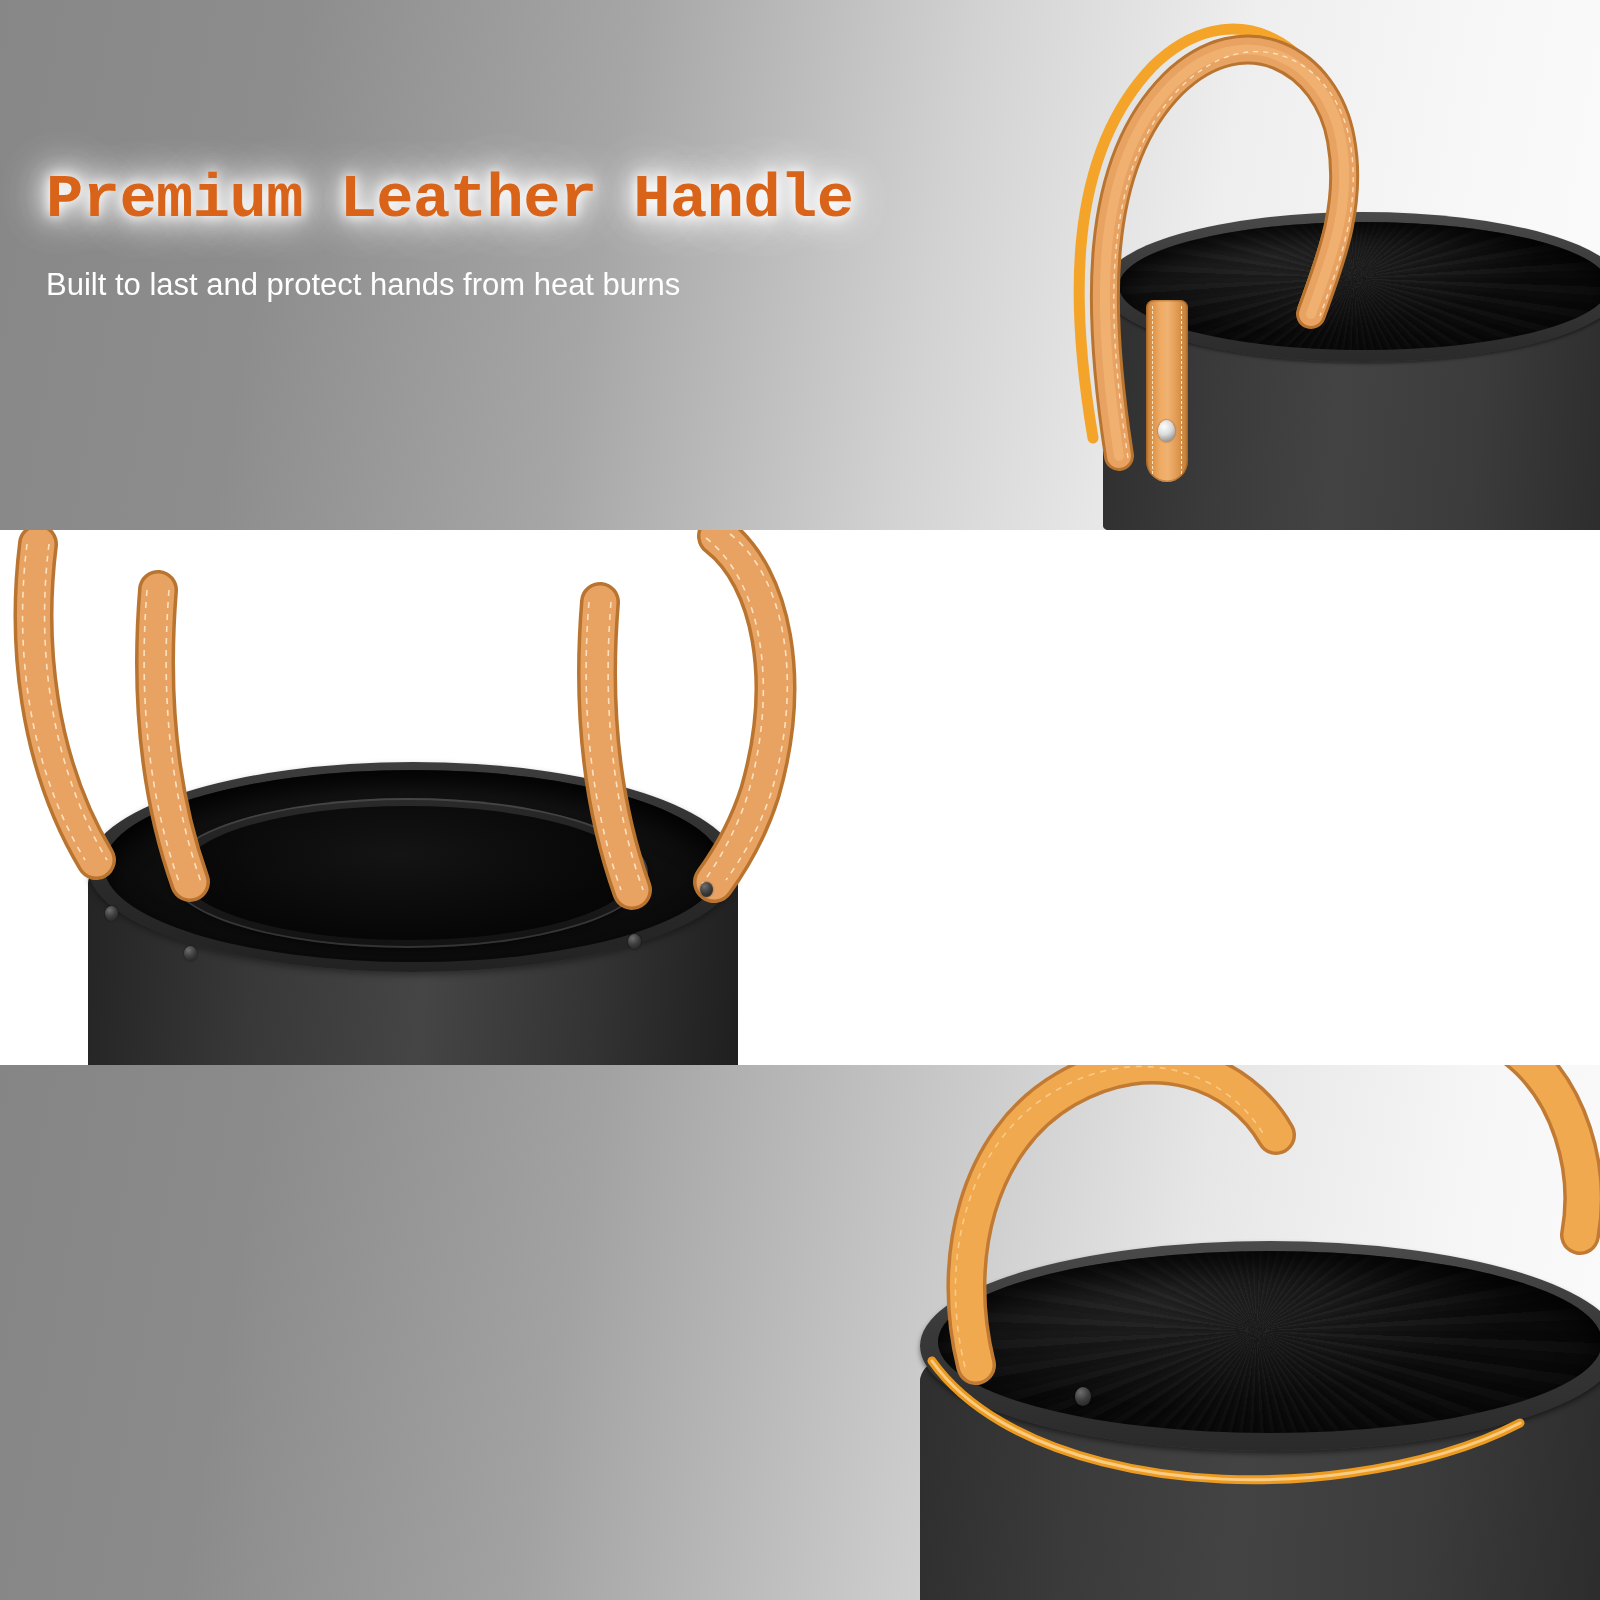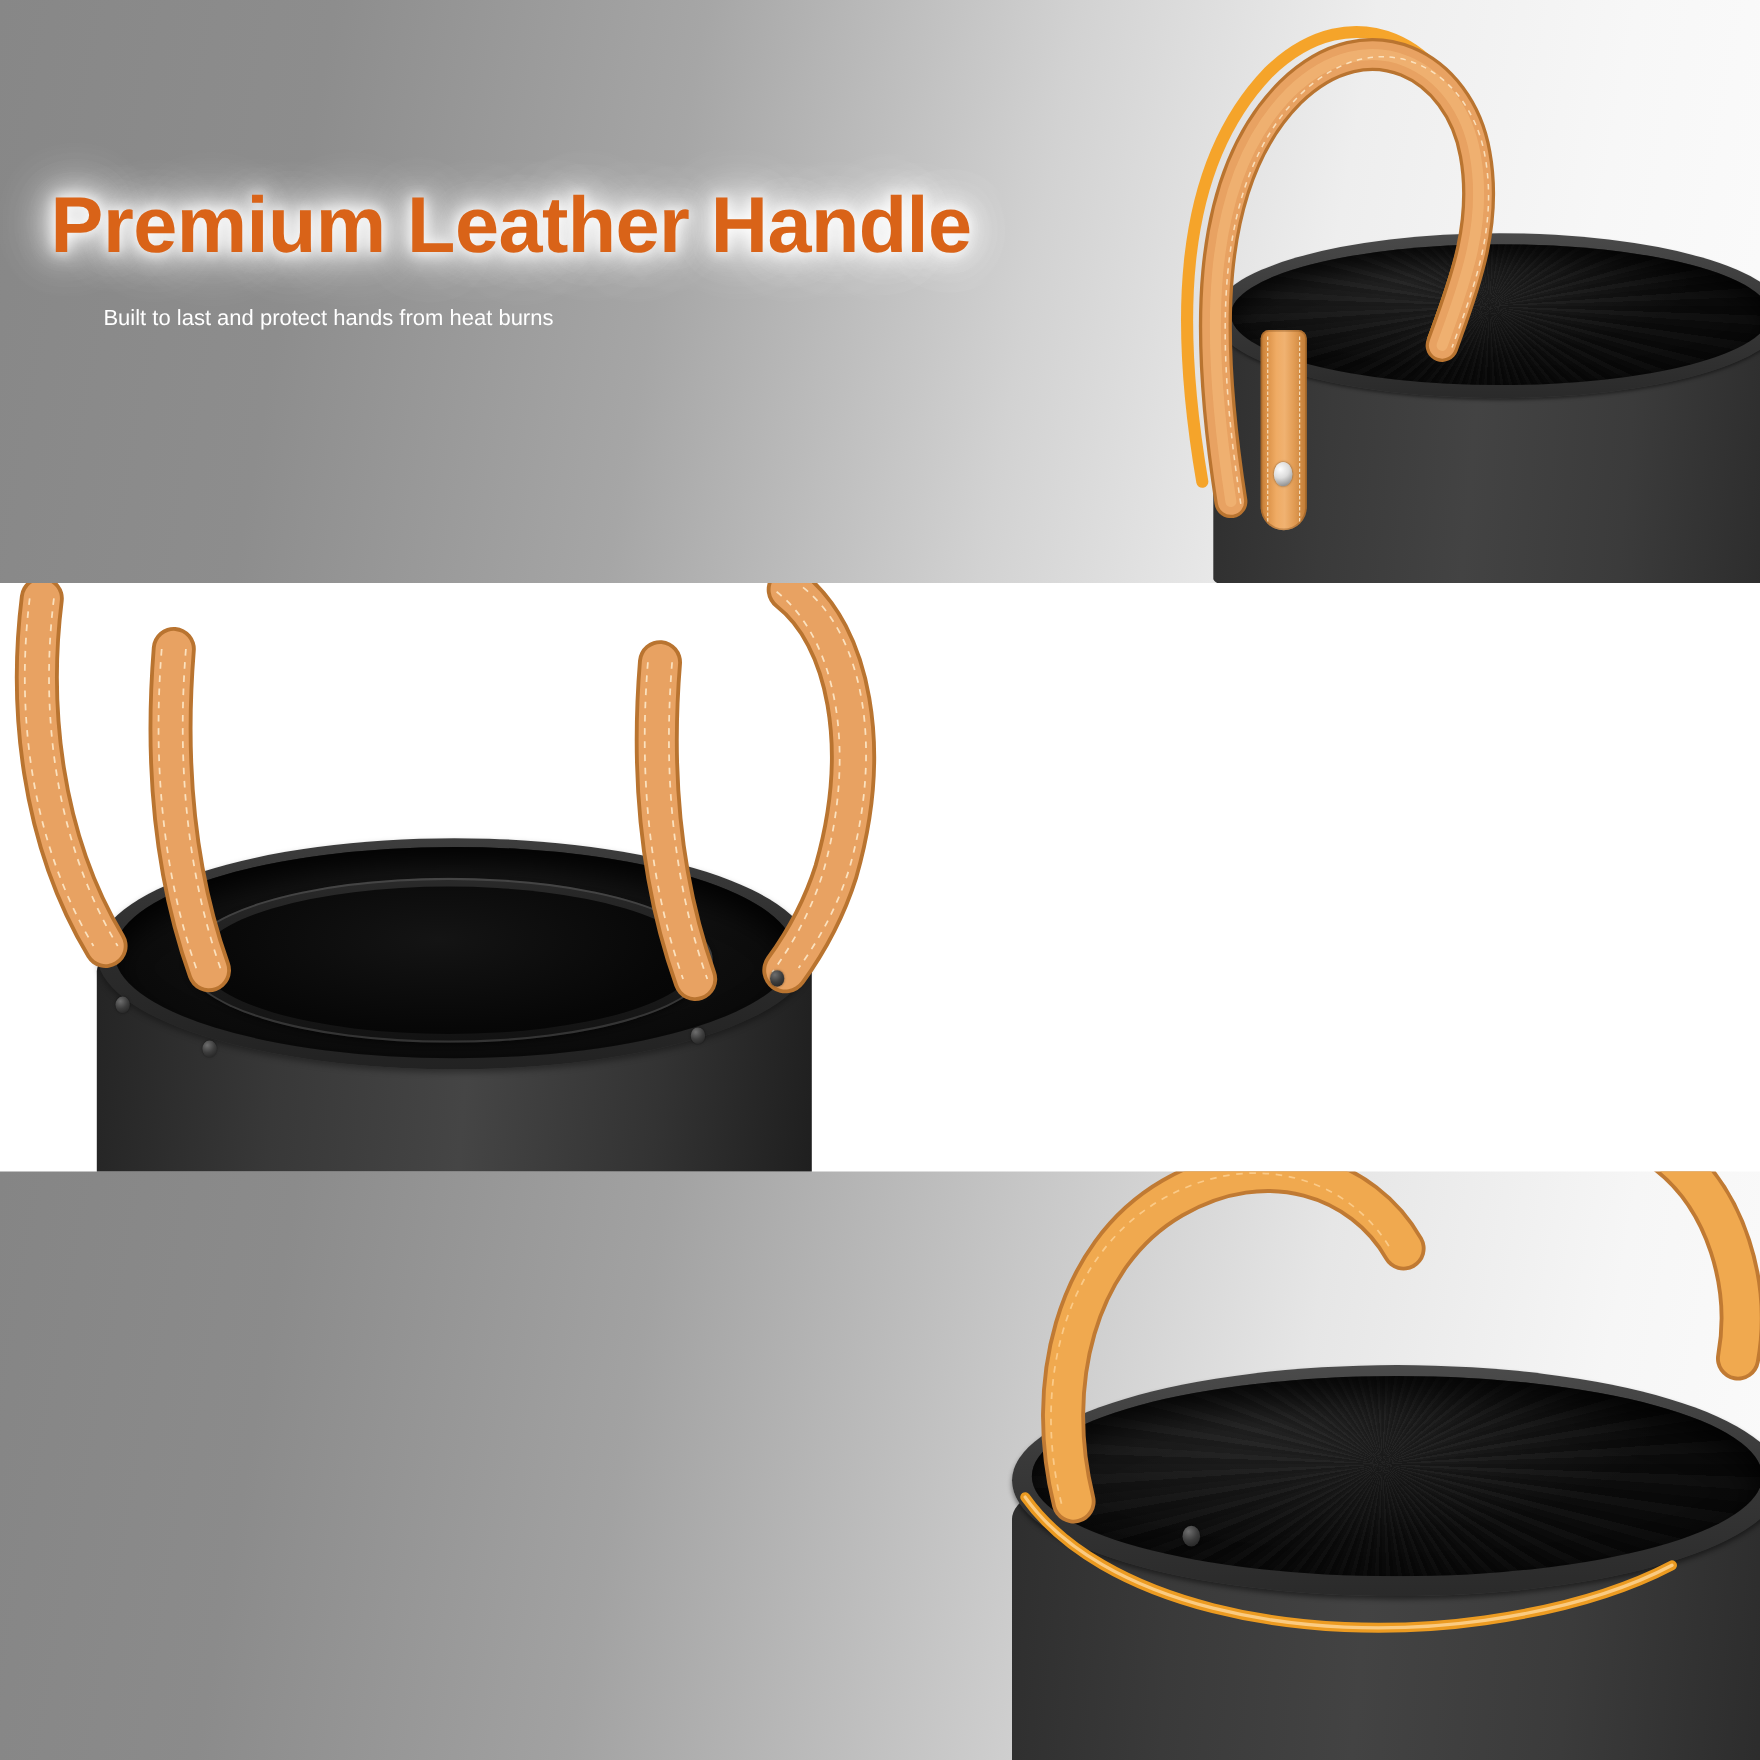--- a/index.html
+++ b/index.html
@@ -24,22 +24,22 @@
   .headline.on-gray {
     color:#d96318;
     text-shadow:
       0 0 12px #ffffff, 0 0 22px #ffffff, 0 0 34px rgba(255,255,255,.95),
       0 0 48px rgba(255,255,255,.85), 0 0 64px rgba(255,255,255,.6);
   }
   .subline { font-weight:400; line-height:1.25; white-space:nowrap; }
   .subline.light { color:#ffffff; }
 
   #copy-1 { left:46px;  top:168px; }
-  #copy-1 .headline { font-size:72px; }
-  #copy-1 .subline  { font-size:20px; margin-top:34px;margin-left:48px; }
+  #copy-1 .headline { font-size:62px;font-family:Liberation Mono, monospace; }
+  #copy-1 .subline  { font-size:31px; margin-top:34px; }
 
   
   .art { position:absolute; z-index:10; }
   .bucket-body {
     position:absolute;
     background:linear-gradient(95deg,#2e2e2e 0%,#3a3a3a 22%,#434343 46%,#3b3b3b 72%,#2b2b2b 100%);
   }
   .bucket-inner-tex {
     position:absolute; border-radius:50%;
     background:

